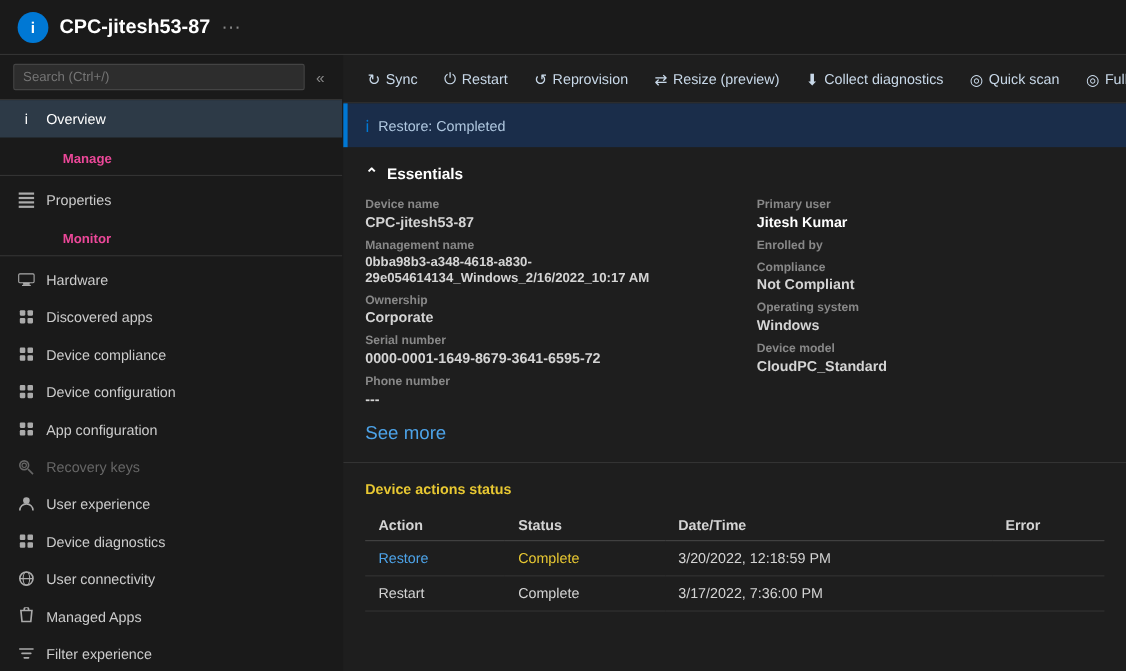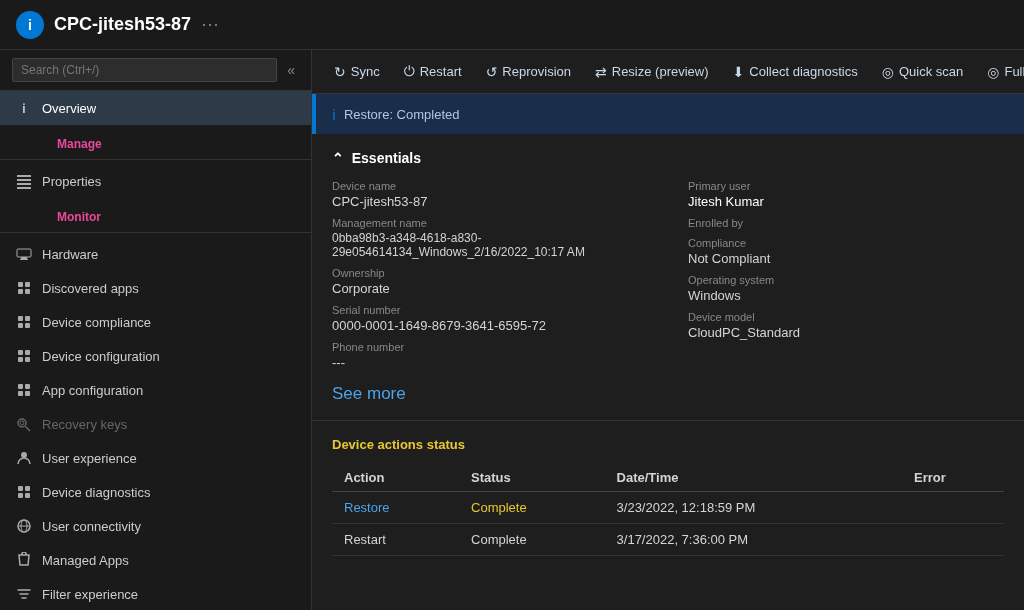--- a/index.html
+++ b/index.html
@@ -177,20 +177,21 @@
       gap: 8px;
       font-size: 14px;
       font-weight: 600;
       color: #ffffff;
       margin-bottom: 14px;
     }
     .essentials-grid {
       display: grid;
       grid-template-columns: 1fr 1fr;
       gap: 10px 40px;
+      font-weight: bold;
     }
     .essentials-item {}
     .essentials-label {
       font-size: 11px;
       color: #888;
       margin-bottom: 2px;
     }
     .essentials-value {
       font-size: 13px;
       color: #d4d4d4;
@@ -513,21 +514,21 @@
               <th>Action</th>
               <th>Status</th>
               <th>Date/Time</th>
               <th>Error</th>
             </tr>
           </thead>
           <tbody>
             <tr>
               <td class="link">Restore</td>
               <td class="status-complete">Complete</td>
-              <td>3/23/2022, 12:18:59 PM</td>
+              <td>3/20/2022, 12:18:59 PM</td>
               <td></td>
             </tr>
             <tr>
               <td>Restart</td>
               <td class="status-complete-white">Complete</td>
               <td>3/17/2022, 7:36:00 PM</td>
               <td></td>
             </tr>
           </tbody>
         </table>

